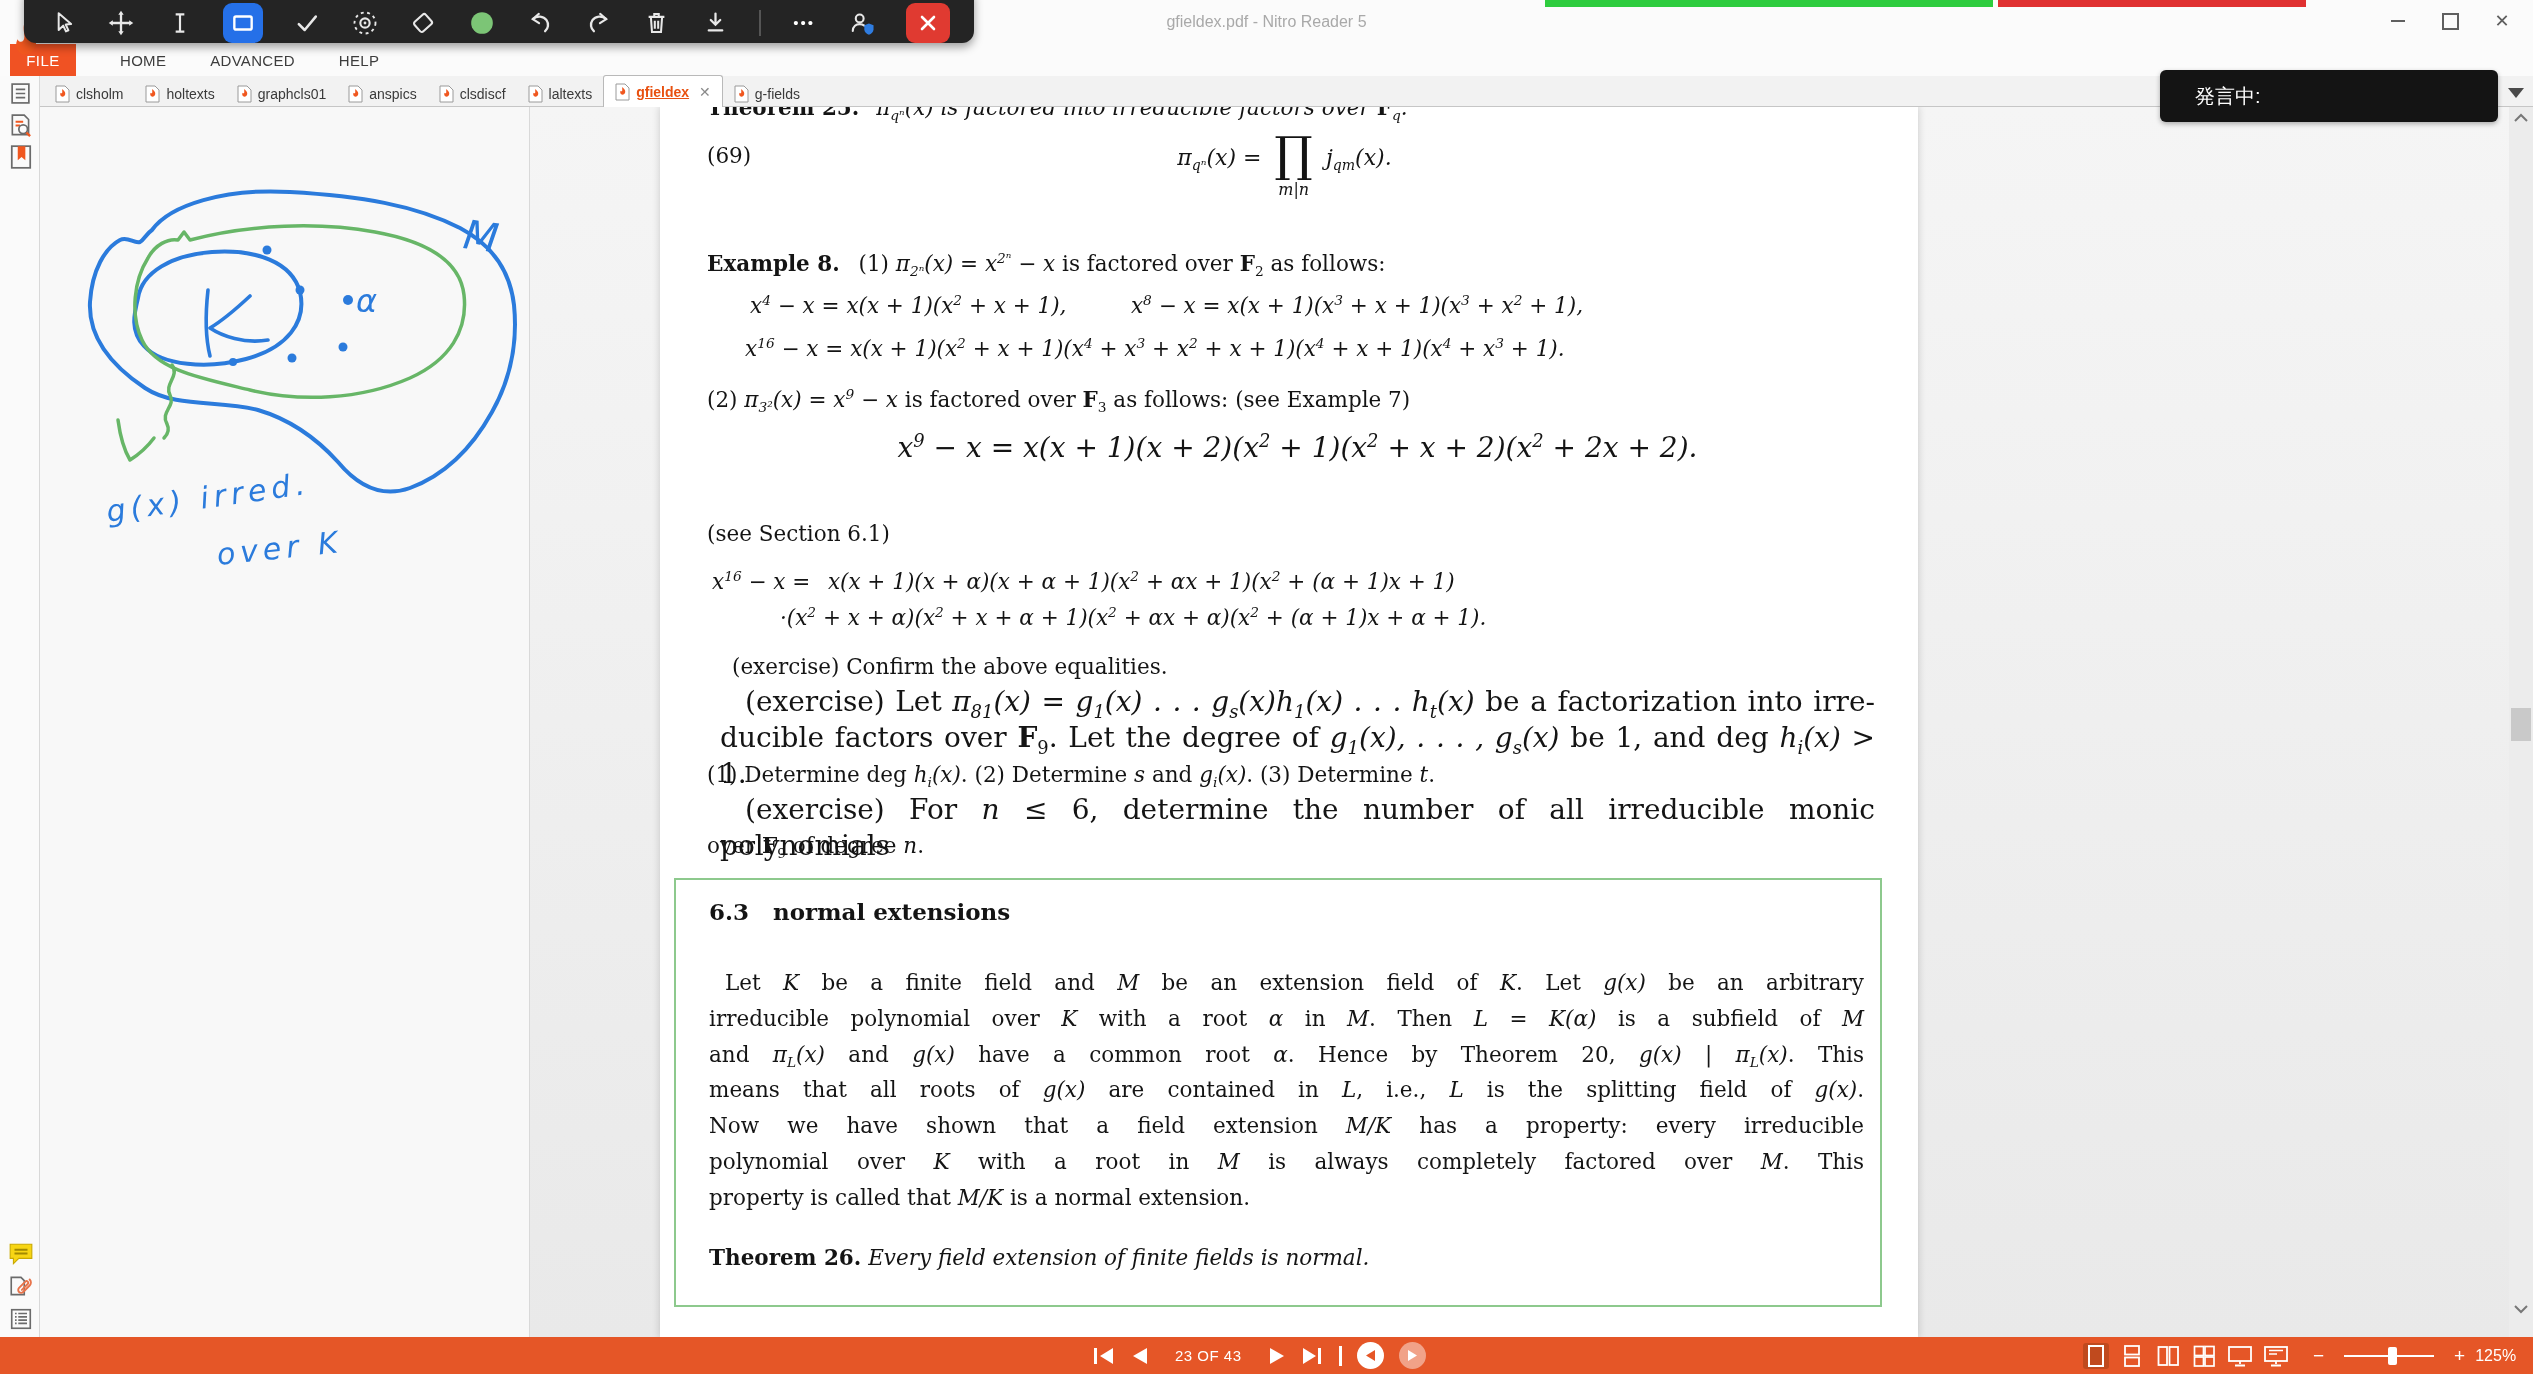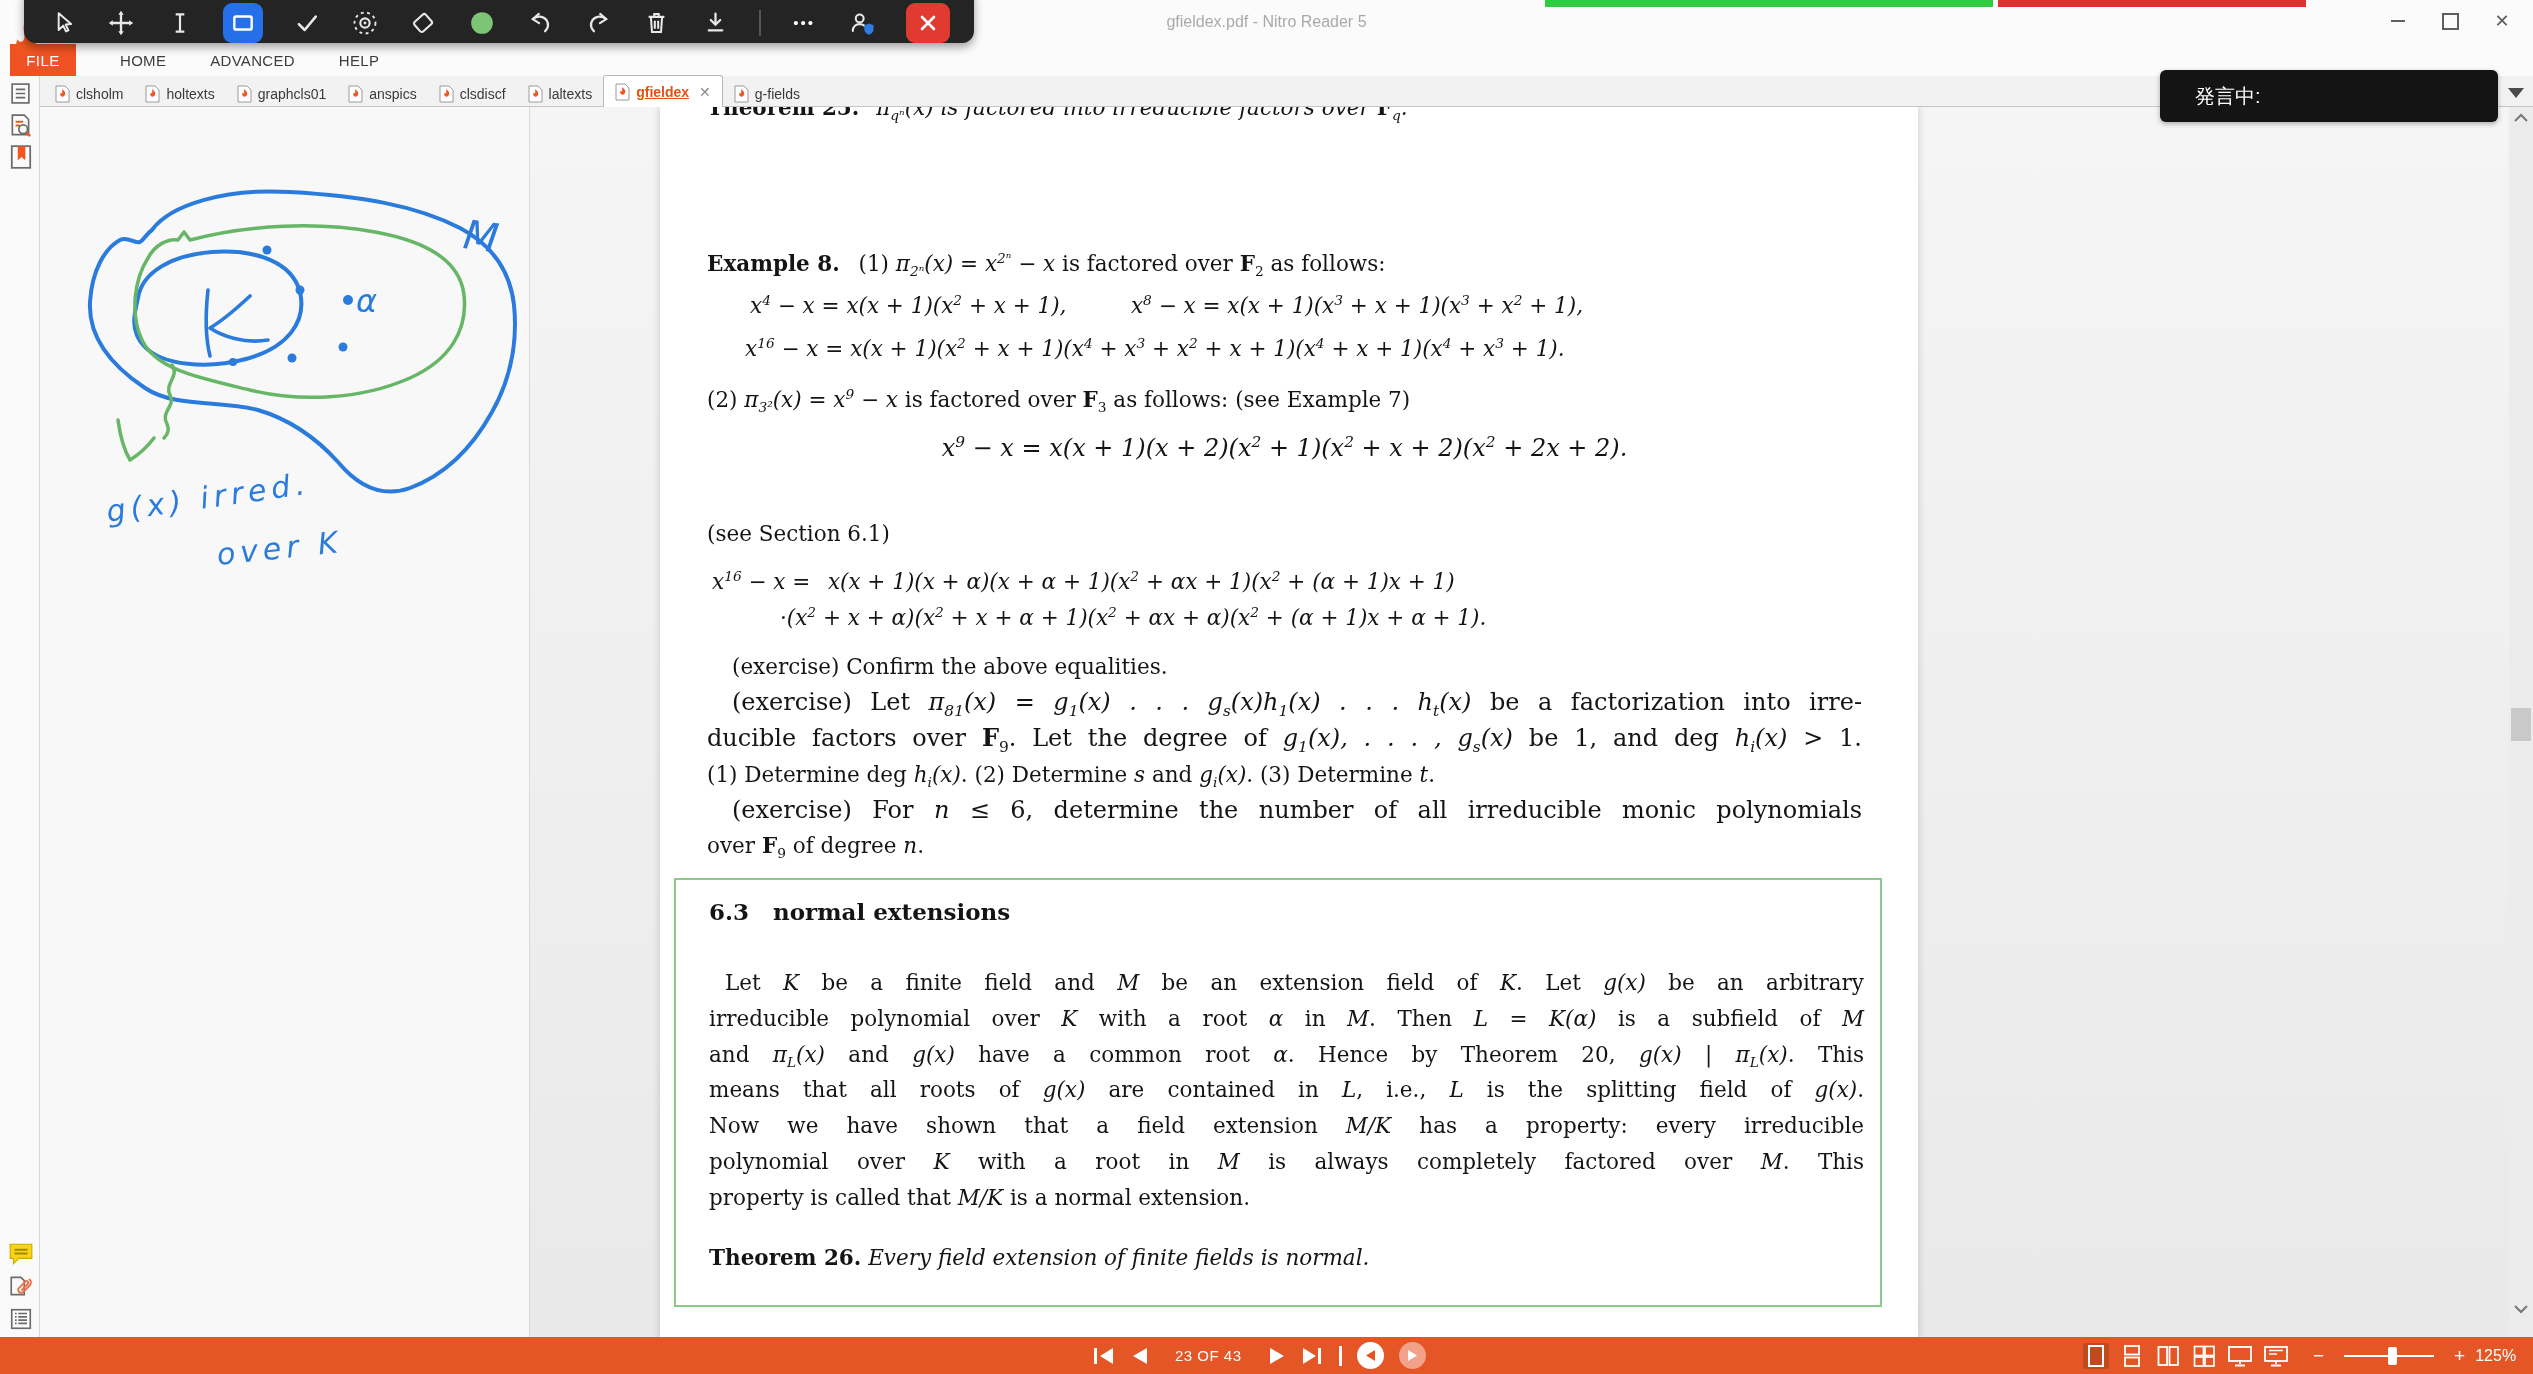--- a/index.html
+++ b/index.html
@@ -35,21 +35,21 @@
   
   #sidebar{left:0;top:76px;width:40px;height:1261px;background:#fafafa;border-right:1px solid #d8d8d8;box-sizing:border-box;}
   .side-ic{left:7px;width:27px;height:27px;display:flex;align-items:center;justify-content:center;}
   
   #docarea{left:40px;top:107px;width:2469px;height:1230px;background:linear-gradient(180deg,#f5f5f5,#e9e9e9);overflow:hidden;}
   #leftpanel{left:0;top:0;width:490px;height:1230px;background:#f8f8f8;border-right:1px solid #d9d9d9;box-sizing:border-box;}
   #page{left:620px;top:-1px;width:1258px;height:1232px;background:#fff;box-shadow:0 0 8px rgba(0,0,0,.18);overflow:hidden;}
   
   #page, #page *{font-family:"DejaVu Serif","Liberation Serif",serif;color:#141414;}
   .pl{position:absolute;font-size:21.5px;line-height:36px;white-space:nowrap;}
-  .pw{position:absolute;font-size:24px;line-height:36px;width:1155px;left:47px;}
+  .pw{position:absolute;font-size:28px;line-height:36px;width:1155px;left:60px;}
   .just{text-align:justify;text-align-last:justify;white-space:normal;}
   .mathline{font-style:italic;}
   .bb{font-weight:bold;font-style:normal;}
   sup,sub{font-size:64%;line-height:0;}
   .prod-wrap{display:inline-block;position:relative;font-style:normal;margin:0 8px;vertical-align:-6px;}
   .prod{font-size:48px;font-family:"DejaVu Sans",sans-serif;line-height:40px;}
   .prod-under{position:absolute;left:50%;transform:translateX(-50%);top:46px;font-size:16px;font-style:italic;white-space:nowrap;}
   #greenbox{position:absolute;left:14px;top:772px;width:1208px;height:429px;border:2px solid #8dc98d;box-sizing:border-box;}
   .boxline{position:absolute;left:33px;width:1155px;font-size:21.5px;line-height:36px;}
   
@@ -289,20 +289,31 @@
 <div class="abs" id="docarea">
   <div class="abs" id="leftpanel"></div>
 
   <div class="abs" id="page">
 
     <div class="pl" style="left:47px;top:-16px">
       <b>Theorem 25.</b>
       <span class="mathline" style="margin-left:10px">π<sub>qⁿ</sub>(x) is factored into irreducible factors over <span class="bb">F</span><sub>q</sub>.</span>
     </div>
 
+    <div class="abs" style="left:47px;top:14px;width:1155px;height:110px">
+      <span class="pl" style="left:0;top:18px">(69)</span>
+      <div style="position:absolute;left:0;top:14px;width:100%;text-align:center">
+        <span class="mathline" style="font-size:22px">π<sub>qⁿ</sub>(x) =</span>
+        <span class="prod-wrap">
+          <span class="prod">∏</span>
+          <span class="prod-under">m|n</span>
+        </span>
+        <span class="mathline" style="font-size:22px">j<sub>qm</sub>(x).</span>
+      </div>
+    </div>
 
     <div class="pl" style="left:47px;top:140px">
       <b>Example 8.</b>
       <span style="margin-left:12px">(1) <i>π<sub>2ⁿ</sub>(x) = x<sup>2ⁿ</sup> − x</i> is factored over <span class="bb">F</span><sub>2</sub> as follows:</span>
     </div>
     <div class="pl mathline" style="left:90px;top:182px">x<sup>4</sup> − x = x(x + 1)(x<sup>2</sup> + x + 1),   x<sup>8</sup> − x = x(x + 1)(x<sup>3</sup> + x + 1)(x<sup>3</sup> + x<sup>2</sup> + 1),</div>
     <div class="pl mathline" style="left:85px;top:225px">x<sup>16</sup> − x = x(x + 1)(x<sup>2</sup> + x + 1)(x<sup>4</sup> + x<sup>3</sup> + x<sup>2</sup> + x + 1)(x<sup>4</sup> + x + 1)(x<sup>4</sup> + x<sup>3</sup> + 1).</div>
     <div class="pl" style="left:47px;top:276px">(2) <i>π<sub>3²</sub>(x) = x<sup>9</sup> − x</i> is factored over <span class="bb">F</span><sub>3</sub> as follows: (see Example 7)</div>
     <div class="pw mathline" style="top:324px;text-align:center">x<sup>9</sup> − x = x(x + 1)(x + 2)(x<sup>2</sup> + 1)(x<sup>2</sup> + x + 2)(x<sup>2</sup> + 2x + 2).</div>
     <div class="pl" style="left:47px;top:410px">(see Section 6.1)</div>

